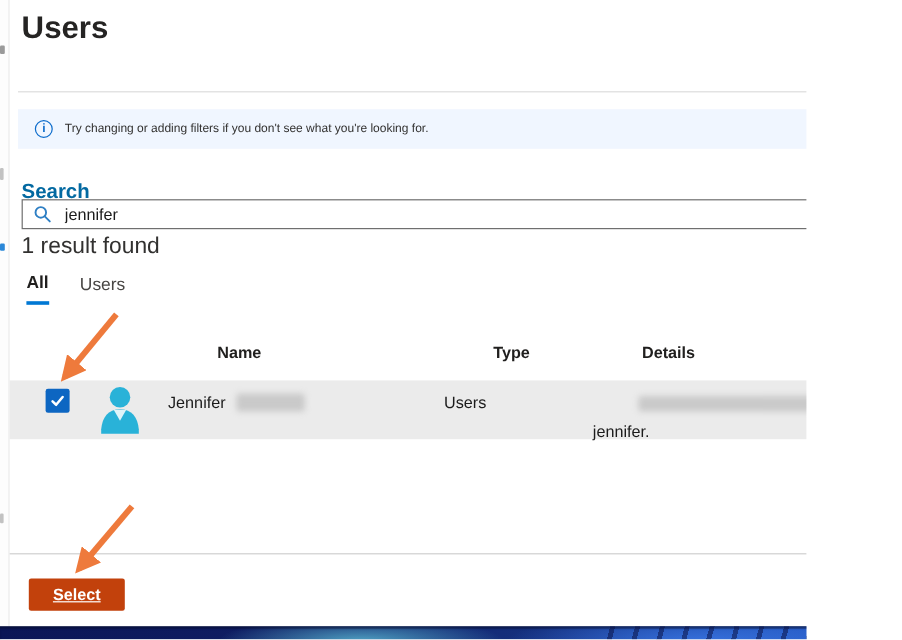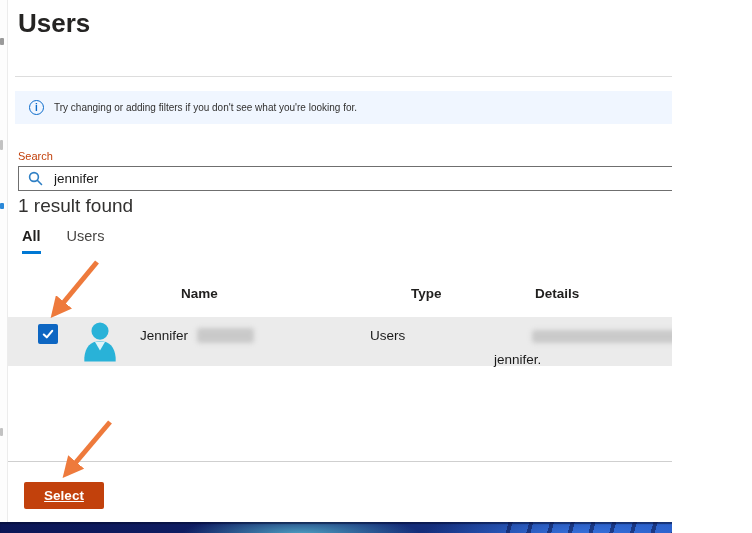--- a/index.html
+++ b/index.html
@@ -32,38 +32,38 @@
     position: absolute; left: 15px; top: 91px; width: 722px; height: 33px;
     background: #f0f6ff; display: flex; align-items: center; padding-left: 14px;
   }
   .info-icon {
     width: 15px; height: 15px; border: 1px solid #0b6bcb; border-radius: 50%;
     color: #0b6bcb; font-size: 10px; font-weight: 600; line-height: 13px;
     text-align: center; flex: 0 0 auto;
   }
   .info-text { margin-left: 10px; font-size: 10px; color: #323130; }
 
-  .search-label { position: absolute; left: 18px; top: 150px; font-size: 11px; color: #c2410c; }
+  .search-label { position: absolute; left: 18px; top: 150px; font-size: 17px; color: #0369a1; font-weight: bold; }
   .search-box {
     position: absolute; left: 18px; top: 166px; width: 719px; height: 25px;
     border: 1px solid #6f6f6f; background: #fff; display: flex; align-items: center;
   }
   .search-glyph { margin-left: 9px; flex: 0 0 auto; display: flex; }
   .search-input {
     border: none; outline: none; background: transparent;
     margin-left: 11px; flex: 1 1 auto; font-size: 13.5px; color: #1b1b1b;
     font-family: "Liberation Sans", sans-serif;
   }
   .clear-btn {
     margin-right: 8px; border: none; background: none; cursor: pointer;
     color: #7a7a7a; font-size: 15px; line-height: 15px; padding: 0 2px;
   }
   .results-count { position: absolute; left: 18px; top: 195px; font-size: 19px; color: #323130; }
 
-  .tabs { position: absolute; left: 22px; top: 228px; display: flex; gap: 26px; }
+  .tabs { position: absolute; left: 22px; top: 228px; display: flex; gap: 26px; align-items: center; }
   .tab { font-size: 14.5px; color: #484644; padding-bottom: 7px; cursor: pointer; }
   .tab.active { font-weight: 700; color: #201f1e; border-bottom: 3px solid #0078d4; }
 
   .col-header { position: absolute; top: 286px; font-size: 13.5px; font-weight: 700; color: #201f1e; margin-left: 41px; }
   .col-name    { left: 140px; }
   .col-type    { left: 370px; }
   .col-details { left: 494px; }
 
   .result-row {
     position: absolute; left: 8px; top: 317px; width: 744px; height: 49px;

